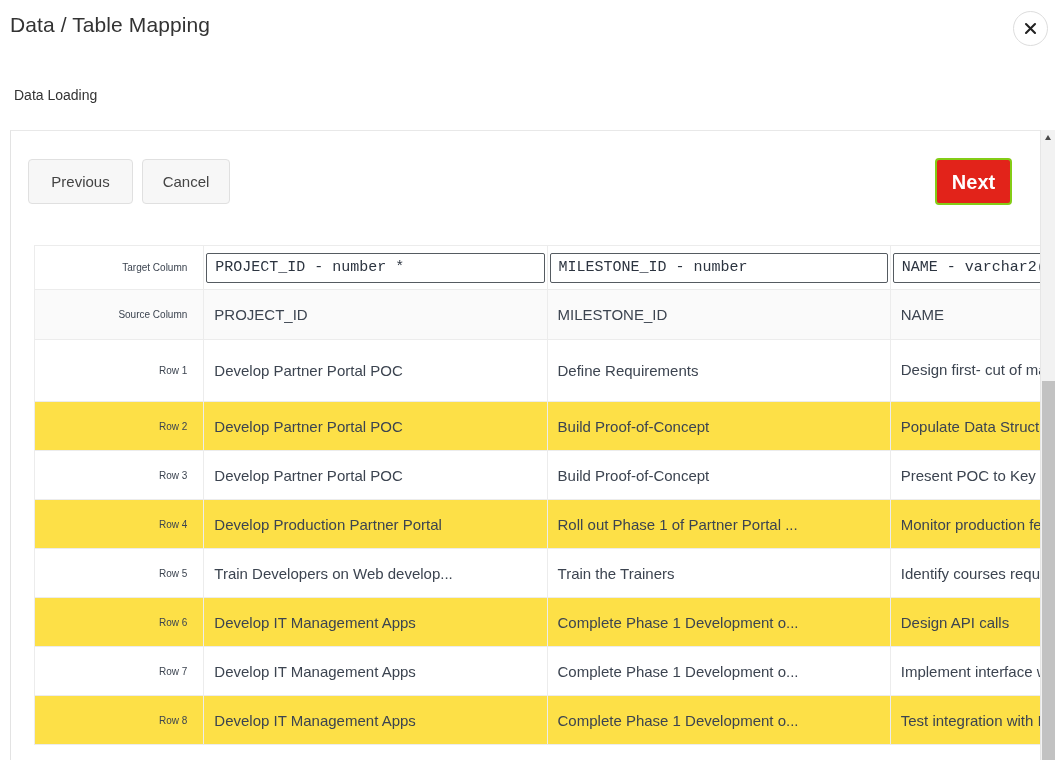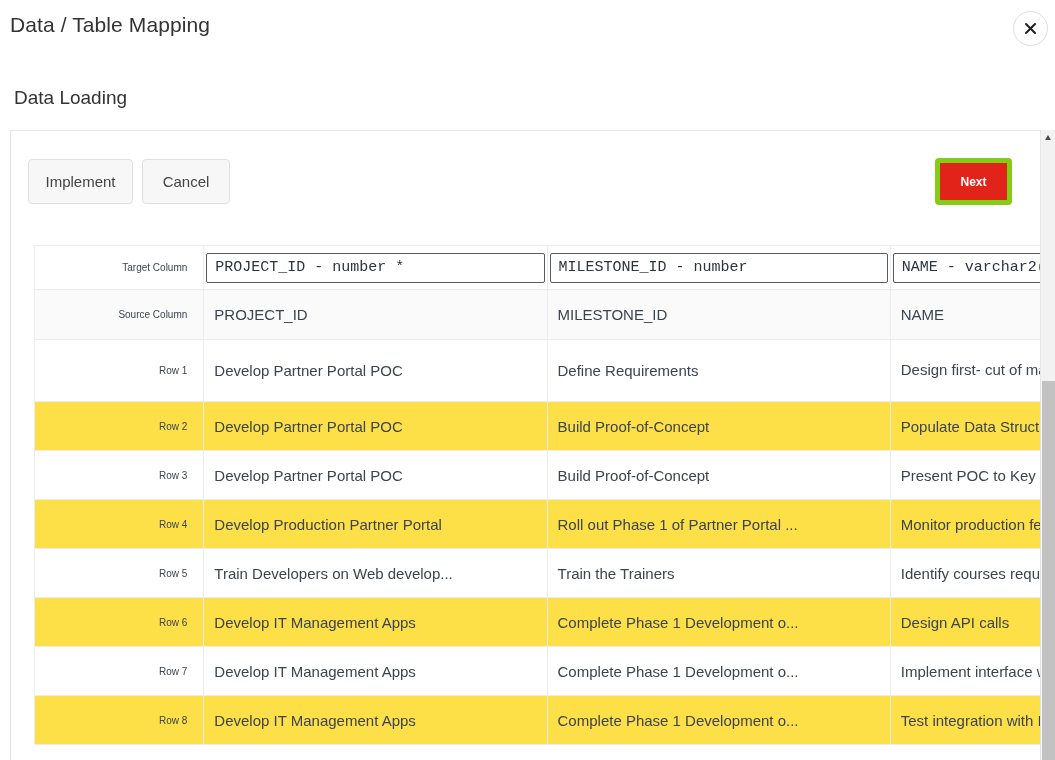--- a/index.html
+++ b/index.html
@@ -65,21 +65,21 @@
     left: 0;
     top: 58px;
     width: 1055px;
     height: 72px;
     background: #ffffff;
   }
   .subheader-title {
     position: absolute;
     left: 14px;
     top: 29px;
-    font-size: 19px;
+    font-size: 14px;
     font-weight: 400;
     color: #333333;
     white-space: nowrap;
   }
 
   
   .panel {
     position: absolute;
     left: 10px;
     top: 130px;
@@ -116,24 +116,24 @@
     padding: 0 16px;
   }
   .btn-previous { left: 17px; width: 105px; }
   .btn-cancel   { left: 131px; width: 88px; }
   .btn-primary {
     top: 27px;
     left: 924px;
     width: 77px;
     height: 47px;
     background: #e2231a;
-    border: 5px solid #84cc16;
+    border: 2px solid #84cc16;
     color: #ffffff;
     font-weight: bold;
-    font-size: 12px;
+    font-size: 20px;
   }
 
   
   .table-wrap {
     position: absolute;
     left: 23px;
     top: 114px;
     width: 1007px;
     overflow: hidden;
   }
@@ -233,21 +233,21 @@
     </button>
   </div>
 
   <div class="subheader">
     <div class="subheader-title">Data Loading</div>
   </div>
 
   <div class="panel">
 
     <div class="buttonbar">
-      <button class="btn btn-secondary btn-previous">Implement</button>
+      <button class="btn btn-secondary btn-previous">Previous</button>
       <button class="btn btn-secondary btn-cancel">Cancel</button>
       <button class="btn btn-primary">Next</button>
     </div>
 
     <div class="table-wrap">
       <table class="mapping">
         <colgroup>
           <col class="col-label">
           <col class="col-data">
           <col class="col-data2">

